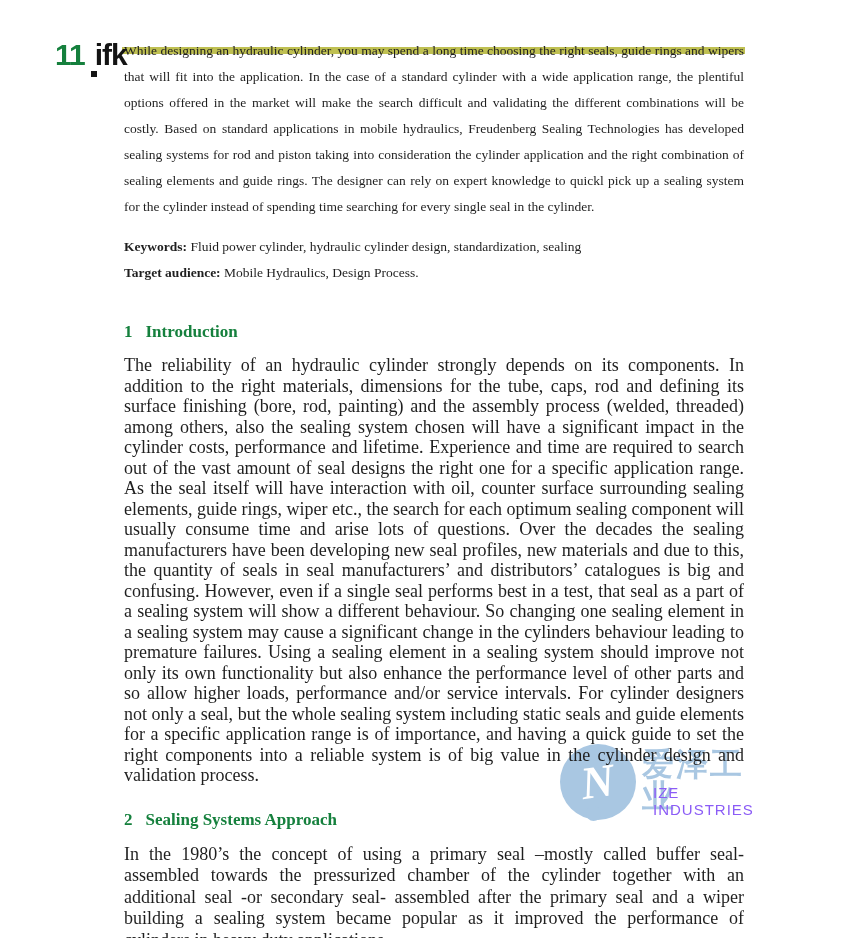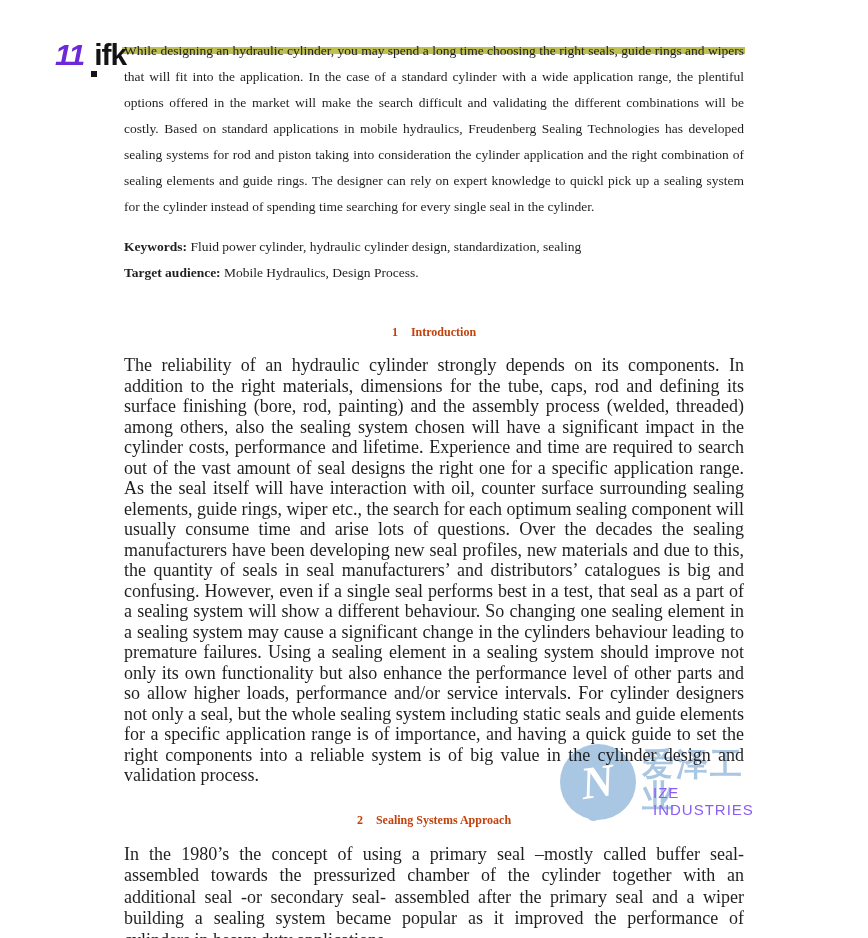--- a/index.html
+++ b/index.html
@@ -46,23 +46,22 @@
     font-size:13.5px;line-height:26px;
     text-align:justify;
   }
   .meta{
     margin:14px 0 3px 0;
     font-size:13.5px;line-height:26px;
   }
   .meta b{font-weight:bold;}
   .sec-heading{
     margin:36px 0 0 0;
-    font-size:12px;font-weight:bold;color:#c2410c;
+    font-size:17px;font-weight:bold;color:#15803d;
     line-height:20px;
-    text-align:center;
   }
   .sec-heading .sec-num{display:inline-block;margin-right:13px;}
   .sec-body{
     margin:13px 0 0 0;
     font-size:18px;line-height:20.5px;
     text-align:justify;
   }
   .sec-body.second{margin-top:14px;line-height:21.5px;}
   .sec-heading.second{margin-top:24px;}
   
@@ -99,21 +98,21 @@
     font-family:"Liberation Sans", sans-serif;
     font-size:15px;letter-spacing:1px;
   }
 </style>
 </head>
 <body>
 
 <div class="page">
 
   <div class="conf-logo">
-    <span class="num" style="color: #6d28d9; font-style: italic;">11</span><span class="ifk" style="color: rgb(20, 20, 20);">ifk</span>
+    <span class="num" style="color: #15803d;">11</span><span class="ifk" style="color: rgb(20, 20, 20);">ifk</span>
     <span class="dot"></span>
   </div>
 
   <div class="accent-line" style="background: rgb(191, 192, 82);"></div>
 
   <div class="watermark">
     <div class="wm-circle" style="background: rgb(169, 199, 226);">
       <span class="wm-glyph">N</span>
     </div>
     <div class="wm-tail" style="background: rgb(169, 199, 226);"></div>

